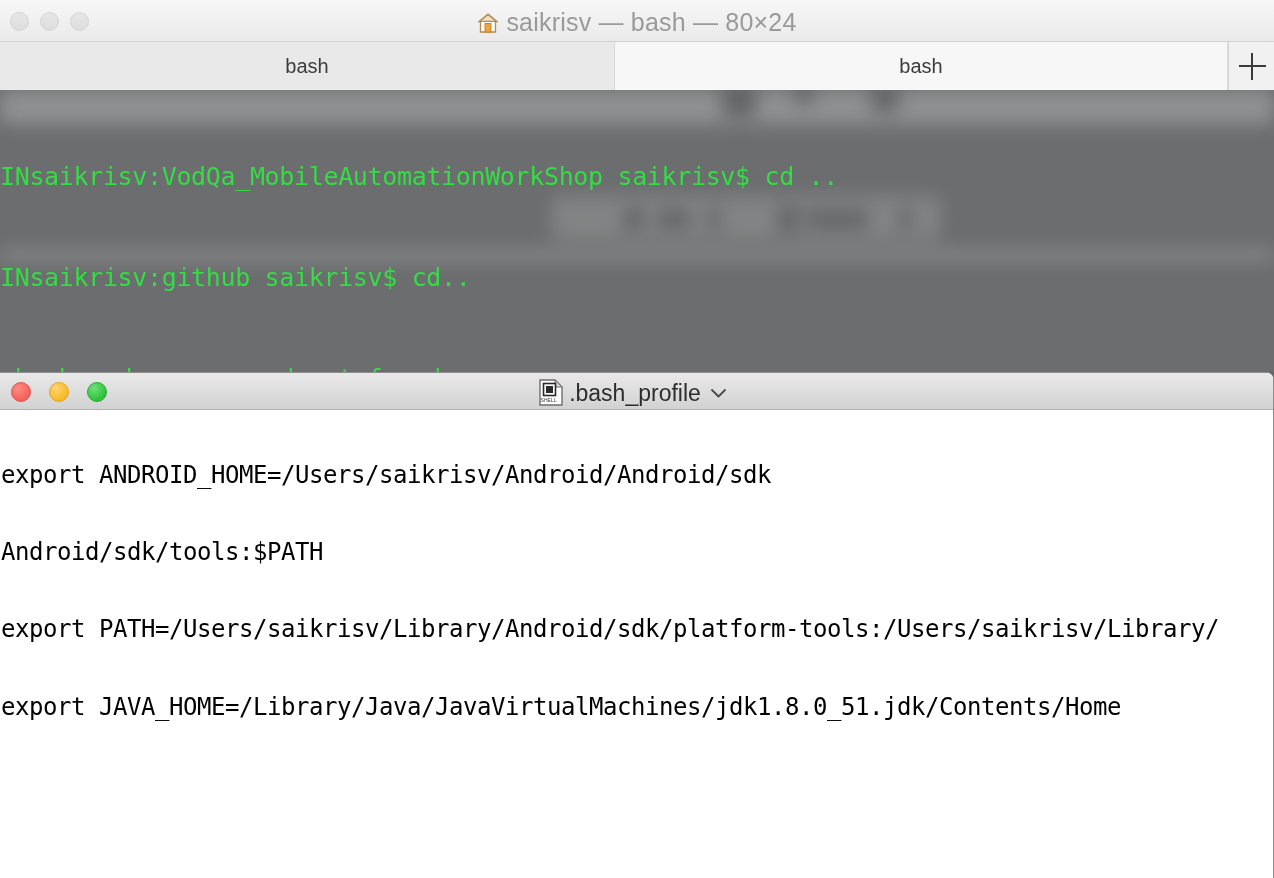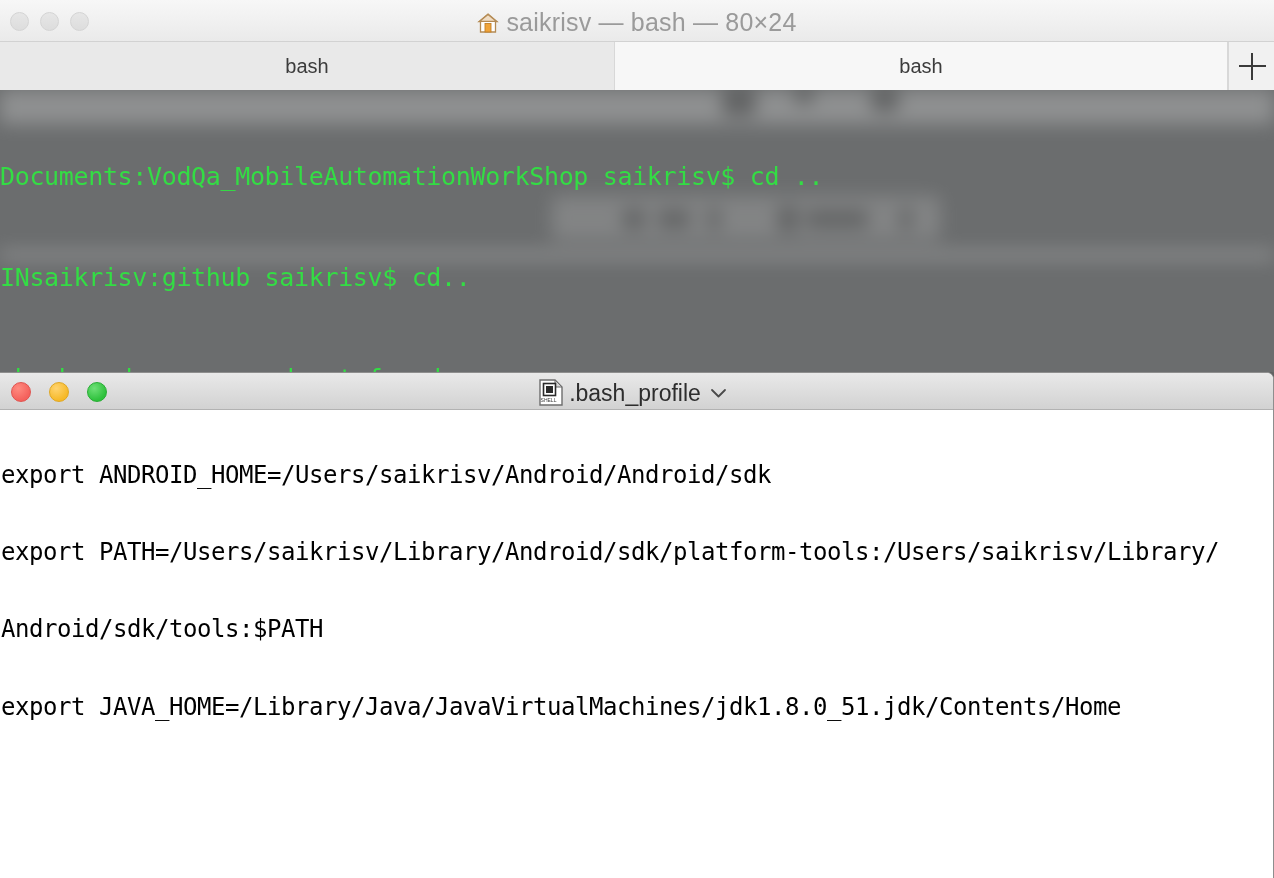--- a/index.html
+++ b/index.html
@@ -327,21 +327,21 @@
         <div class="bd-dark" style="left:708px; top:118px; width:12px; height:22px;"></div>
         <div class="bd-chip" style="left:758px; top:106px; width:160px; height:44px;"></div>
         <div class="bd-dark" style="left:778px; top:116px; width:20px; height:26px;"></div>
         <div class="bd-dark" style="left:806px; top:120px; width:62px; height:18px;"></div>
         <div class="bd-chip" style="left:884px; top:106px; width:56px; height:44px;"></div>
         <div class="bd-dark" style="left:900px; top:118px; width:12px; height:22px;"></div>
         <div class="bd-band" style="left:0; top:160px; width:1274px; height:10px; background:#d5d5d5;"></div>
       </div>
 
       <div id="terminal-text">
-        <div class="line">Documents:VodQa_MobileAutomationWorkShop saikrisv$ cd ..</div>
+        <div class="line">INsaikrisv:VodQa_MobileAutomationWorkShop saikrisv$ cd ..</div>
         <div class="line">INsaikrisv:github saikrisv$ cd..</div>
         <div class="line">-bash: cd..: command not found</div>
         <div class="line">INsaikrisv:github saikrisv$ cd ..</div>
         <div class="line">INsaikrisv:Documents saikrisv$ cd ..</div>
         <div class="line">INsaikrisv:~ saikrisv$ open -e .bash_profile</div>
         <div class="line"><span>INsaikrisv:~ saikrisv$ </span><span class="cursor-block"></span></div>
       </div>
     </div>
   </div>
 
@@ -368,22 +368,22 @@
             <svg width="17" height="11" viewBox="0 0 17 11">
               <path d="M2 2 L8.5 8.5 L15 2" fill="none" stroke="#4a4a4a" stroke-width="1.8" stroke-linecap="round" stroke-linejoin="round"></path>
             </svg>
           </span>
         </div>
       </div>
 
       <div id="textedit-content">
         <div id="document-text">
           <div class="line">export ANDROID_HOME=/Users/saikrisv/Android/Android/sdk</div>
+          <div class="line">Android/sdk/tools:$PATH</div>
           <div class="line">export PATH=/Users/saikrisv/Library/Android/sdk/platform-tools:/Users/saikrisv/Library/</div>
-          <div class="line">Android/sdk/tools:$PATH</div>
           <div class="line">export JAVA_HOME=/Library/Java/JavaVirtualMachines/jdk1.8.0_51.jdk/Contents/Home</div>
         </div>
       </div>
 
     </div>
   </div>
 
 </div>
 
 </body></html>

